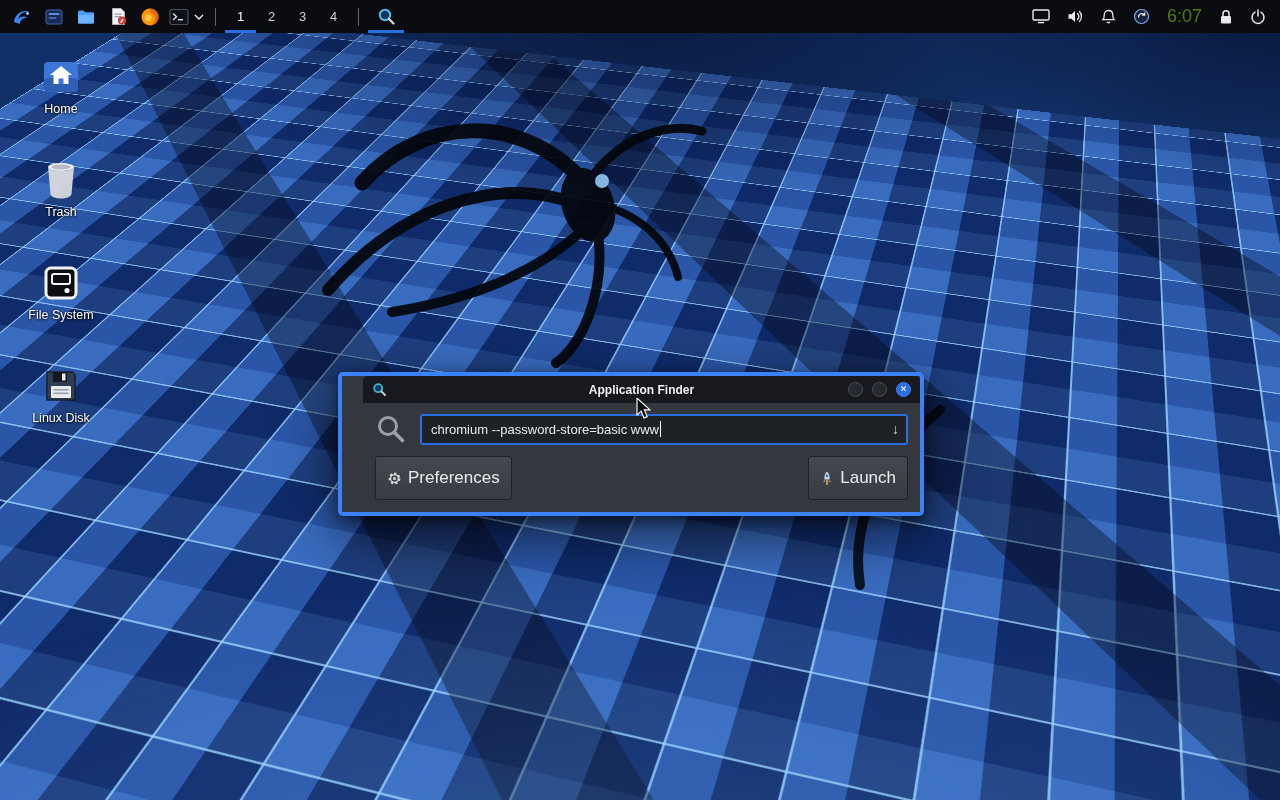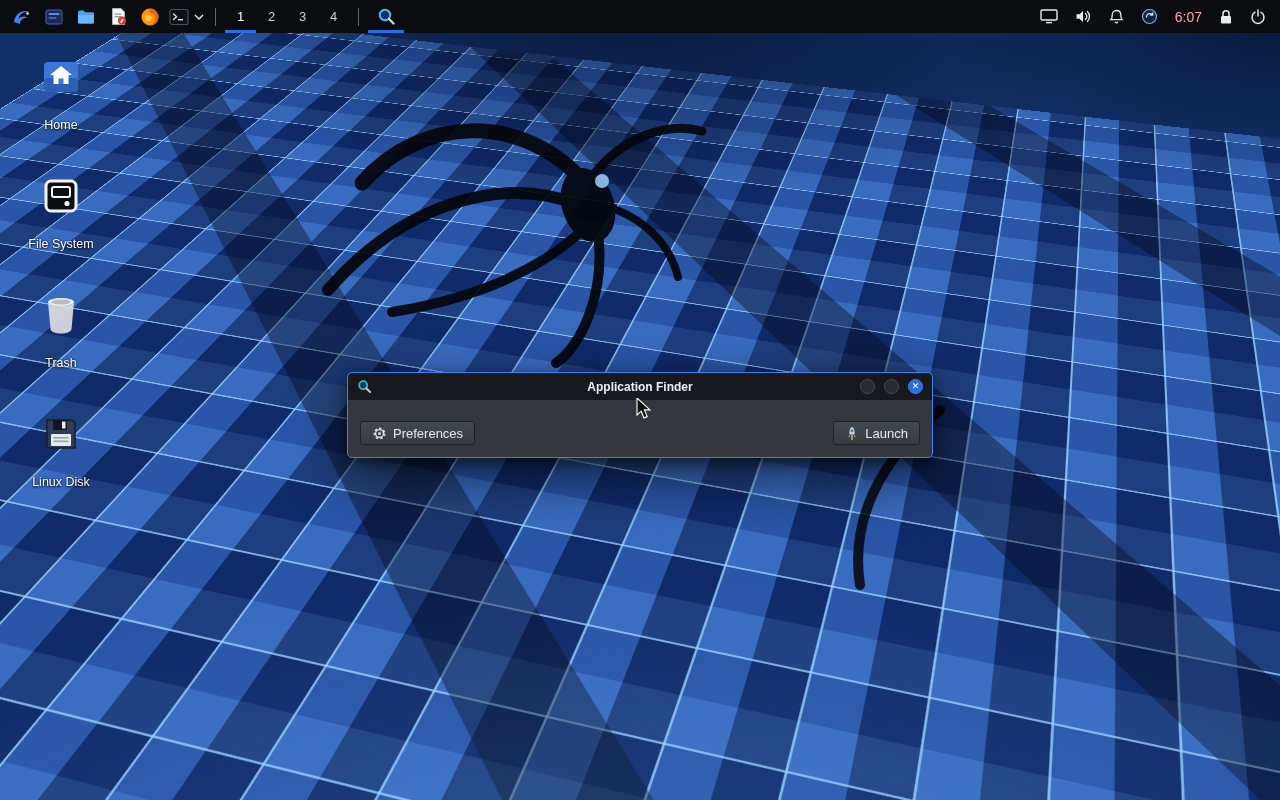--- a/index.html
+++ b/index.html
@@ -40,53 +40,53 @@
   .p-left { display:flex; align-items:center; height:100%; }
   .p-right { margin-left:auto; display:flex; align-items:center; gap:17px; height:100%; padding-right:8px; }
   .launcher { width:32px; height:33px; display:flex; align-items:center; justify-content:center; cursor:pointer; }
   .sep { width:1px; height:18px; background:rgba(200,205,215,.45); margin:0 9px; }
   .ws { width:31px; height:33px; display:flex; align-items:center; justify-content:center;
         color:#c9ced6; font-size:13px; border-bottom:3px solid transparent; padding-top:3px; cursor:pointer; }
   .ws.active { color:#fff; border-bottom-color:#2b6ee2; }
   .task-btn { width:36px; height:33px; display:flex; align-items:center; justify-content:center;
               border-bottom:3px solid #2b6ee2; padding-top:3px; cursor:pointer; }
   .tray-icon { display:flex; align-items:center; justify-content:center; cursor:pointer; height:33px; }
-  .clock { color:#fca5a5; font-size:14px; cursor:default; }
+  .clock { color:#4d7c0f; font-size:18px; cursor:default; }
 
   
   .desk { position:absolute; left:10px; top:54px; width:102px; display:flex; flex-direction:column;
           gap:41px; align-items:center; z-index:10; }
-  .dicon { display:flex; flex-direction:column; align-items:center; gap:18px; width:102px; cursor:pointer; }
+  .dicon { display:flex; flex-direction:column; align-items:center; gap:2px; width:102px; cursor:pointer; }
   .dicon .glyph { width:46px; height:46px; display:flex; align-items:center; justify-content:center; }
   .dicon .lbl { font-size:12.5px; color:#ffffff; text-shadow:0 1px 3px rgba(0,0,0,.95), 0 0 2px rgba(0,0,0,.8);
                 max-width:100px; white-space:nowrap; overflow:hidden; }
 
   
-  .finder { position:absolute; left:347px; top:372px; width:586px; z-index:40;
-            background:#34373d; border:1px solid #3b82f6; border-radius:5px;
-            box-shadow:0 20px 55px rgba(0,0,0,.6), 0 4px 14px rgba(0,0,0,.5); }
+  .finder { position:absolute; left:338px; top:372px; width:586px; z-index:40;
+            background:#34373d; border:4px solid #3b82f6; border-radius:5px;
+            box-shadow:0 20px 55px rgba(0,0,0,.6), 0 4px 14px rgba(0,0,0,.5);padding-left:21px; }
   .tbar { height:27px; background:#17191e; border-radius:5px 5px 0 0; display:flex; align-items:center;
           padding:0 9px; position:relative; }
   .tbar .ttl { position:absolute; left:0; right:0; text-align:center; font-size:12px; font-weight:bold;
                color:#edf0f3; pointer-events:none; }
   .wbtns { margin-left:auto; display:flex; gap:9px; z-index:1; }
   .wbtn { width:15px; height:15px; border-radius:50%; background:#26292f; border:1px solid #4b4e55; cursor:pointer; }
   .wbtn.close { background:#2b6ee2; border-color:#3c7cf0; color:#fff; font-size:9px; font-weight:bold;
                 display:flex; align-items:center; justify-content:center; line-height:1; }
   .fbody { padding:10px 12px 12px; }
   .frow1 { display:flex; align-items:center; }
   .entry { flex:1; margin-left:13px; height:31px; background:#1e2126; border:2px solid #2b6ee2;
            border-radius:3px; display:flex; align-items:center; padding:0 7px 0 9px;
            font-size:13px; color:#e9ebee; cursor:text; }
   .caret { width:1px; height:16px; background:#ffffff; margin-left:1px; }
   .entry-arrow { margin-left:auto; color:#d4d7db; font-size:14px; cursor:pointer; }
   .frow2 { display:flex; margin-top:11px; align-items:center; }
-  .btn { display:flex; align-items:center; gap:6px; height:24px; padding:0 11px;
+  .btn { display:flex; align-items:center; gap:6px; height:44px; padding:0 11px;
          background:linear-gradient(#43474e,#383c42); border:1px solid #1e2126; border-radius:3px;
-         color:#e9ebee; font-size:13px; cursor:pointer; }
+         color:#e9ebee; font-size:17px; cursor:pointer; }
   .btn-launch { margin-left:auto;align-items:center; }
 
   .cursor { position:absolute; left:636px; top:398px; z-index:90; pointer-events:none; }
 </style>
 </head>
 <body>
 
 <div class="screen">
 
   <div class="wallpaper">
@@ -241,38 +241,38 @@
           <rect x="4" y="22" width="34" height="14" rx="4" fill="#2f5fb4"></rect>
           <path d="M21,10 L32,19 L28.5,19 L28.5,28 L13.5,28 L13.5,19 L10,19 Z" fill="#ffffff"></path>
           <rect x="18.5" y="22.5" width="5" height="5.5" fill="#3c76d8"></rect>
         </svg>
       </div>
       <div class="lbl">Home</div>
     </div>
 
     <div class="dicon">
       <div class="glyph">
+        <svg width="38" height="40" viewBox="0 0 38 40">
+          <ellipse cx="19" cy="7" rx="13" ry="4" fill="#f4f4f6" opacity="0.95"></ellipse>
+          <path d="M6,7 C6,9.2 11.8,11 19,11 C26.2,11 32,9.2 32,7 L29.5,34 C29.3,36.5 24.7,38.5 19,38.5 C13.3,38.5 8.7,36.5 8.5,34 Z" fill="#dcdde1" opacity="0.92"></path>
+          <ellipse cx="19" cy="7" rx="9.5" ry="2.4" fill="#b9bbc1"></ellipse>
+        </svg>
+      </div>
+      <div class="lbl">Trash</div>
+    </div>
+
+    <div class="dicon">
+      <div class="glyph">
         <svg width="40" height="40" viewBox="0 0 40 40">
           <rect x="5" y="5" width="30" height="30" rx="5" fill="#0c0e12" stroke="#f2f3f5" stroke-width="3"></rect>
           <rect x="11" y="11" width="18" height="10" rx="2" fill="none" stroke="#f2f3f5" stroke-width="2"></rect>
           <circle cx="26" cy="27.5" r="2.6" fill="#f2f3f5"></circle>
         </svg>
       </div>
       <div class="lbl">File System</div>
-    </div>
-
-    <div class="dicon">
-      <div class="glyph">
-        <svg width="38" height="40" viewBox="0 0 38 40">
-          <ellipse cx="19" cy="7" rx="13" ry="4" fill="#f4f4f6" opacity="0.95"></ellipse>
-          <path d="M6,7 C6,9.2 11.8,11 19,11 C26.2,11 32,9.2 32,7 L29.5,34 C29.3,36.5 24.7,38.5 19,38.5 C13.3,38.5 8.7,36.5 8.5,34 Z" fill="#dcdde1" opacity="0.92"></path>
-          <ellipse cx="19" cy="7" rx="9.5" ry="2.4" fill="#b9bbc1"></ellipse>
-        </svg>
-      </div>
-      <div class="lbl">Trash</div>
     </div>
 
 
     <div class="dicon">
       <div class="glyph">
         <svg width="40" height="40" viewBox="0 0 40 40">
           <path d="M6,6 L31,6 L34,9 L34,34 L6,34 Z" fill="#2e3d52" stroke="#171f2b" stroke-width="1.5"></path>
           <rect x="12" y="6" width="14" height="10" fill="#11161f"></rect>
           <rect x="21" y="7.5" width="3.5" height="7" fill="#e8eaee"></rect>
           <rect x="10" y="20" width="20" height="12" rx="1" fill="#e8eaee"></rect>
@@ -294,20 +294,31 @@
       <div class="wbtns">
         <div class="wbtn"></div>
         <div class="wbtn"></div>
         <div class="wbtn close">
             <span>✕</span>
           </div>
       </div>
     </div>
 
     <div class="fbody">
+      <div class="frow1">
+        <svg width="32" height="32" viewBox="0 0 32 32">
+          <circle cx="13" cy="13" r="8.5" fill="none" stroke="#9aa0a6" stroke-width="3"></circle>
+          <line x1="19.5" y1="19.5" x2="27.5" y2="27.5" stroke="#9aa0a6" stroke-width="3.6" stroke-linecap="round"></line>
+        </svg>
+        <div class="entry">
+          <span>chromium --password-store=basic www</span>
+          <span class="caret"></span>
+          <span class="entry-arrow">↓</span>
+        </div>
+      </div>
 
       <div class="frow2">
         <div class="btn">
           <svg width="15" height="15" viewBox="0 0 16 16">
             <circle cx="8" cy="8" r="5" fill="none" stroke="#d8dadd" stroke-width="2.6" stroke-dasharray="2.4 2.1"></circle>
             <circle cx="8" cy="8" r="4.2" fill="none" stroke="#d8dadd" stroke-width="1.4"></circle>
             <circle cx="8" cy="8" r="1.6" fill="#d8dadd"></circle>
           </svg>
           <span>Preferences</span>
         </div>

